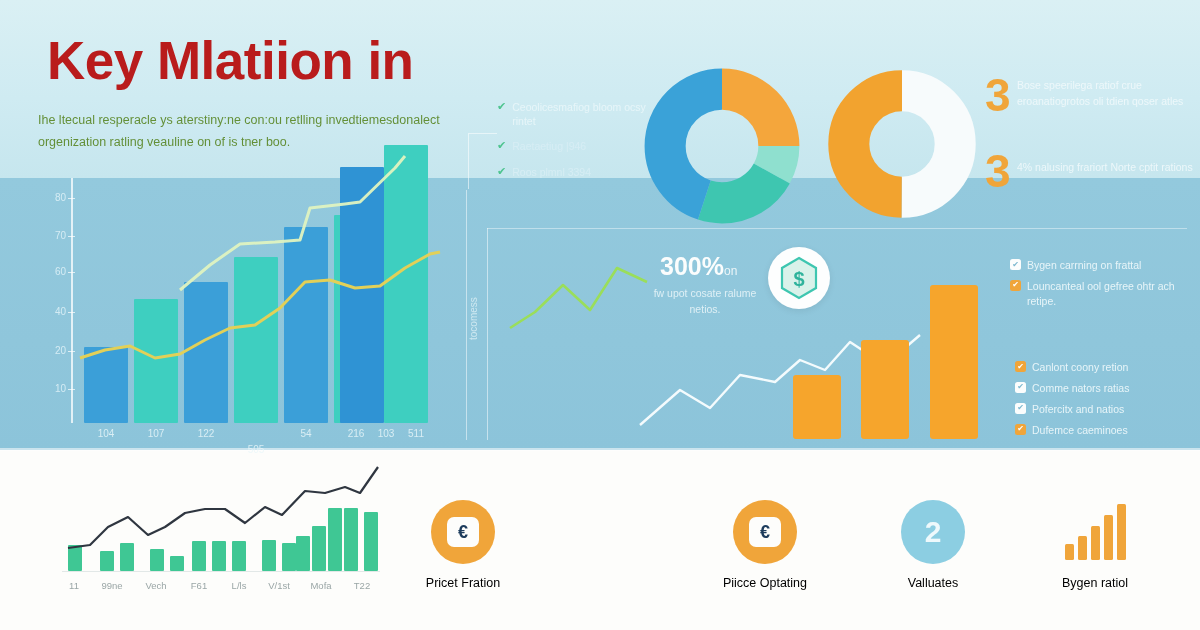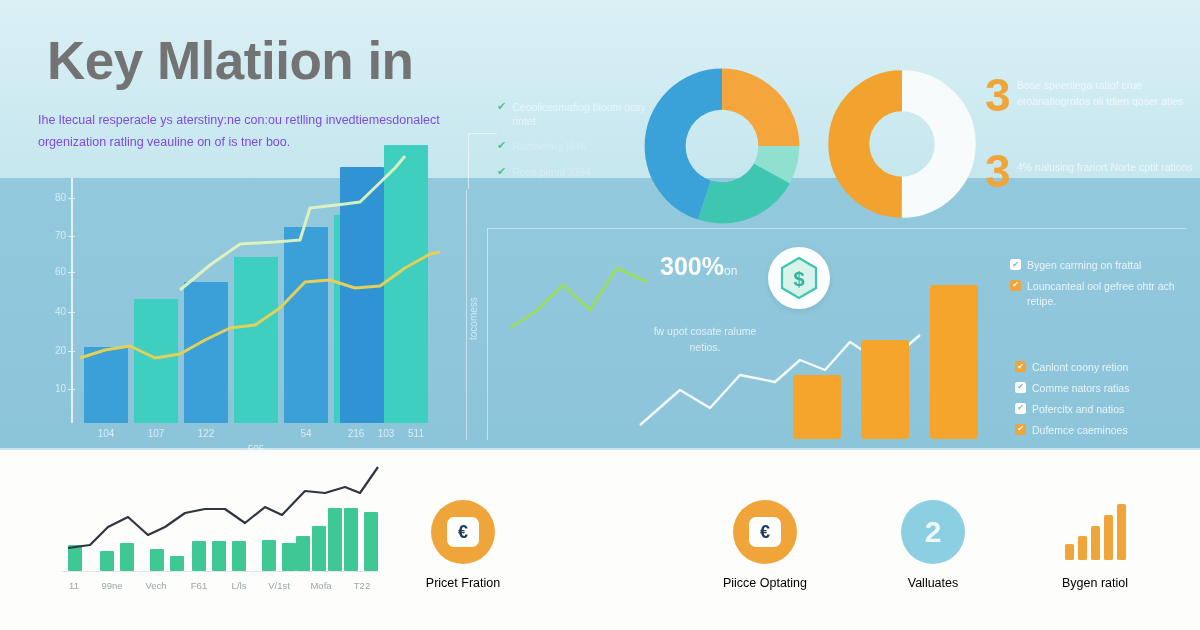--- a/index.html
+++ b/index.html
@@ -15,24 +15,24 @@
     background:linear-gradient(180deg,#daf0f4 0%,#cfebf2 55%,#c6e6ee 100%);}
   .band-mid{position:absolute;left:0;top:178px;width:1200px;height:272px;
     background:linear-gradient(180deg,#93c9dd 0%,#8fc6db 60%,#8cc4da 100%);}
   .band-bot{position:absolute;left:0;top:450px;width:1200px;height:180px;
     background:#fdfdfb;}
   .band-seam{position:absolute;left:0;top:448px;width:1200px;height:3px;
     background:rgba(255,255,255,.55);}
 
   
   .title{position:absolute;left:47px;top:33px;
-    font-size:53px;font-weight:700;color:#737373;letter-spacing:-.5px;
+    font-size:53px;font-weight:700;color:#b91c1c;letter-spacing:-.5px;
     line-height:1.05;white-space:nowrap;}
   .subtitle{position:absolute;left:38px;top:110px;width:405px;
-    font-size:12.5px;line-height:1.75;color:#6d28d9;opacity:.82;}
+    font-size:12.5px;line-height:1.75;color:#4d7c0f;opacity:.82;}
 
   
   .top-checks{position:absolute;left:497px;top:100px;width:150px;}
   .chk-row{display:flex;align-items:flex-start;gap:6px;margin-bottom:11px;}
   .chk-mark{flex:0 0 auto;font-size:11px;color:#4ec48f;line-height:1.25;}
   .chk-txt{font-size:10.5px;line-height:1.35;color:#eaf7fa;opacity:.9;}
   .chk-txt.dim{color:#d8eef5;}
   .connector{position:absolute;border-left:1px solid rgba(255,255,255,.55);
     border-top:1px solid rgba(255,255,255,.55);}
 
@@ -48,21 +48,21 @@
   .xlab{position:absolute;font-size:10px;color:#eaf7fa;opacity:.82;text-align:center;width:40px;}
 
   
   .vdivide{position:absolute;width:1px;background:rgba(255,255,255,.5);}
   .hdivide{position:absolute;height:1px;background:rgba(255,255,255,.42);}
   .vlabel{position:absolute;font-size:10px;color:#e9f7fa;opacity:.7;
     transform:rotate(-90deg);transform-origin:left top;white-space:nowrap;}
   .stat500{position:absolute;left:660px;top:252px;font-size:25px;font-weight:700;color:#fbfdfd;}
   .stat500 small{font-size:12px;font-weight:400;opacity:.85;}
   .stat500-sub{position:absolute;left:645px;top:285px;width:120px;
-    font-size:10.5px;line-height:1.55;color:#ecf7fa;opacity:.85;text-align:center;margin-top:38px;}
+    font-size:10.5px;line-height:1.55;color:#ecf7fa;opacity:.85;text-align:center;}
   .bullet-block{position:absolute;left:528px;top:356px;width:160px;}
   .bullet-head{display:flex;align-items:center;gap:6px;font-size:10.5px;color:#f0fafc;margin-bottom:3px;}
   .bullet-dot{width:10px;height:10px;border-radius:50%;border:1.5px solid #eaf7fa;
     display:inline-block;flex:0 0 auto;}
   .bullet-body{font-size:10.5px;line-height:1.55;color:#e8f6fa;opacity:.88;}
 
   
   .badge{position:absolute;left:768px;top:247px;width:62px;height:62px;border-radius:50%;
     background:#fdfefe;box-shadow:0 2px 7px rgba(0,0,0,.08);}
   .hexmark{position:absolute;left:8px;top:8px;}

